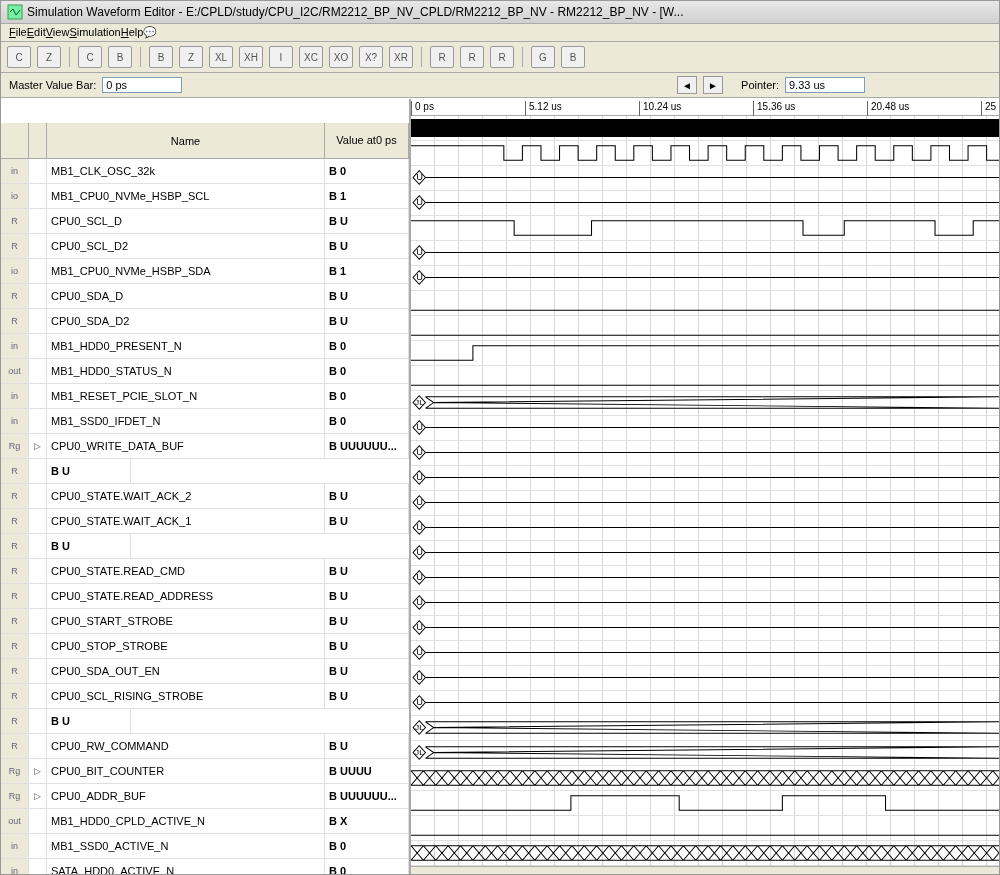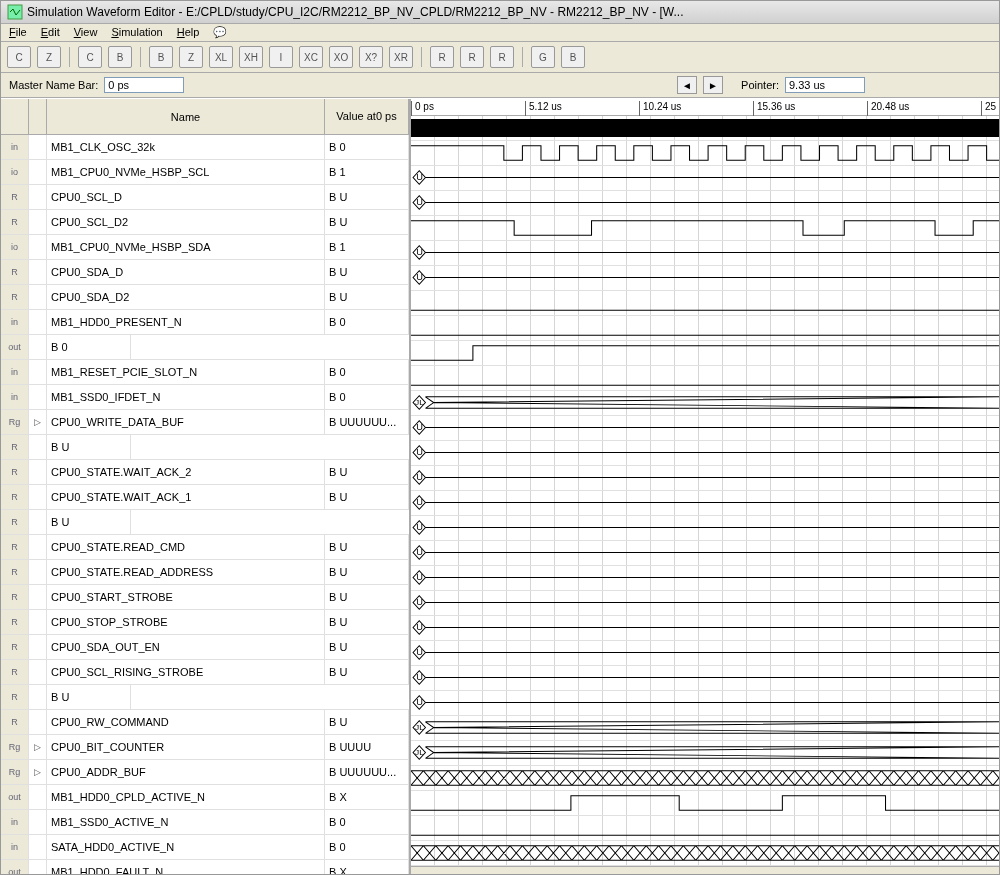--- a/index.html
+++ b/index.html
@@ -1,43 +1,43 @@
 <!DOCTYPE html>
 <html><head>
 <meta charset="utf-8">
 <style>
 * { box-sizing: border-box; margin: 0; padding: 0; font-family: Tahoma, sans-serif; }
 body { background: #ece9d8; font-size: 11px; color: #000; overflow: hidden; }
 .window { width: 1000px; height: 875px; display: flex; flex-direction: column; border: 1px solid #999; }
 .titlebar { background: linear-gradient(#e8e8e8,#d0d0d0); padding: 3px 6px; display: flex; align-items: center; border-bottom: 1px solid #aaa; }
 .titlebar .appicon { width: 16px; height: 16px; margin-right: 4px; }
 .titlebar .title { font-size: 12px; }
-.menubar { background: #ece9d8; padding: 2px 8px; display: flex; gap: 14px; border-bottom: 1px solid #aaa; }
+.menubar { background: #ece9d8; padding: 2px 8px; display: flex; border-bottom: 1px solid #aaa; }
 .menubar span { cursor: default; }
 .menubar span u { text-decoration: underline; }
 .toolbar { background: #ece9d8; padding: 4px 6px; display: flex; gap: 6px; align-items: center; border-bottom: 1px solid #aaa; }
 .tbtn { width: 24px; height: 22px; border: 1px solid #999; background: #f0f0f0; display:flex; align-items:center; justify-content:center; font-size:10px; color:#555; border-radius:2px;}
 .infobar { background: #ece9d8; padding: 3px 8px; display: flex; align-items: center; border-bottom: 1px solid #aaa; gap: 6px; }
 .infobar input { width: 80px; font-size:11px; padding:1px 3px; border:1px solid #7f9db9; background:#fff;}
 .navbtn { width:20px; height:18px; border:1px solid #999; background:#f0f0f0; display:inline-flex; align-items:center; justify-content:center; font-size:10px;}
 .main { flex:1; display:flex; overflow:hidden; border-top:1px solid #fff;}
 .leftpanel { width: 410px; display:flex; flex-direction:column; background:#fff; border-right:2px solid #aaa;}
-.colheaders { display:flex; border-bottom:1px solid #aaa; background:#ece9d8; height:36px;}
+.colheaders { display:flex; border-bottom:1px solid #aaa; background:#ece9d8; height:36px;margin-top:24px;}
 .colh { border-right:1px solid #aaa; display:flex; align-items:center; justify-content:center; font-size:11px; text-align:center;}
 .colh.icon { width:28px;}
 .colh.exp  { width:18px;}
 .colh.name { flex:1;}
 .colh.val  { width:84px; flex-direction:row; line-height:1.1;}
 .rows { flex:1; overflow:hidden;}
 .row { display:flex; height:25px; border-bottom:1px solid #e0e0e0; align-items:flex-end;}
 .cell { border-right:1px solid #e0e0e0; height:100%; display:flex; align-items:center; padding:0 4px; font-size:11px;}
 .cell.icon { width:28px; justify-content:center; background:#ece9d8; font-size:9px; color:#667;}
 .cell.exp  { width:18px; justify-content:center; font-size:9px; color:#555;}
 .cell.name { flex:1; white-space:nowrap; overflow:hidden;}
-.cell.val  { width:84px; white-space:nowrap; overflow:hidden;}
+.cell.val  { width:84px; white-space:nowrap; overflow:hidden;font-weight:bold;}
 .rightpanel { flex:1; display:flex; flex-direction:column; background:#fff; position:relative;}
 .timeruler { height:36px; border-bottom:1px solid #aaa; background:#fff; position:relative; font-size:10px;}
 .timeruler .tick { position:absolute; top:2px; border-left:1px solid #666; height:32px; padding-left:3px; white-space:nowrap;}
 .timeruler .sub  { position:absolute; top:18px; font-size:10px; padding-left:3px;}
 .waverows { flex:1; position:relative; background:#fff;}
 .waverow { height:25px; border-bottom:1px solid #e0e0e0; position:relative;}
 .gridlines { position:absolute; inset:0; pointer-events:none; background:repeating-linear-gradient(to right, rgba(0,0,0,0) 0, rgba(0,0,0,0) 23px, rgba(180,180,180,0.55) 23px, rgba(180,180,180,0.55) 24px);}
 .wave-svg { position:absolute; inset:0; width:100%; height:100%;}
 .scrollx { height:17px; background:#ece9d8; border-top:1px solid #aaa; display:flex; align-items:center;}
 </style>
@@ -78,21 +78,21 @@
       <div class="tbtn">XR</div>
       <div style="width: 1px; height: 20px; background: rgb(170, 170, 170); margin: 0px 2px;"></div>
       <div class="tbtn">R</div>
       <div class="tbtn">R</div>
       <div class="tbtn">R</div>
       <div style="width: 1px; height: 20px; background: rgb(170, 170, 170); margin: 0px 2px;"></div>
       <div class="tbtn">G</div>
       <div class="tbtn">B</div>
     </div>
   <div class="infobar">
-    <span>Master Name Bar:</span>
+    <span>Master Value Bar:</span>
     <input value="0 ps" style="">
     <span style="flex:1"></span>
     <span class="navbtn">◄</span>
     <span class="navbtn">►</span>
     &nbsp;&nbsp;
     <span>Pointer:</span>
     <input value="9.33 us" style="">
     <span style="width:120px"></span>
   </div>
   <div class="main">
@@ -151,20 +151,21 @@
           </div>
           <div class="row">
             <div class="cell icon">in</div>
             <div class="cell exp"></div>
             <div class="cell name">MB1_HDD0_PRESENT_N</div>
             <div class="cell val">B 0</div>
           </div>
           <div class="row">
             <div class="cell icon">out</div>
             <div class="cell exp"></div>
+            <div class="cell name">MB1_HDD0_STATUS_N</div>
             <div class="cell val">B 0</div>
           </div>
           <div class="row">
             <div class="cell icon">in</div>
             <div class="cell exp"></div>
             <div class="cell name">MB1_RESET_PCIE_SLOT_N</div>
             <div class="cell val">B 0</div>
           </div>
           <div class="row">
             <div class="cell icon">in</div>

